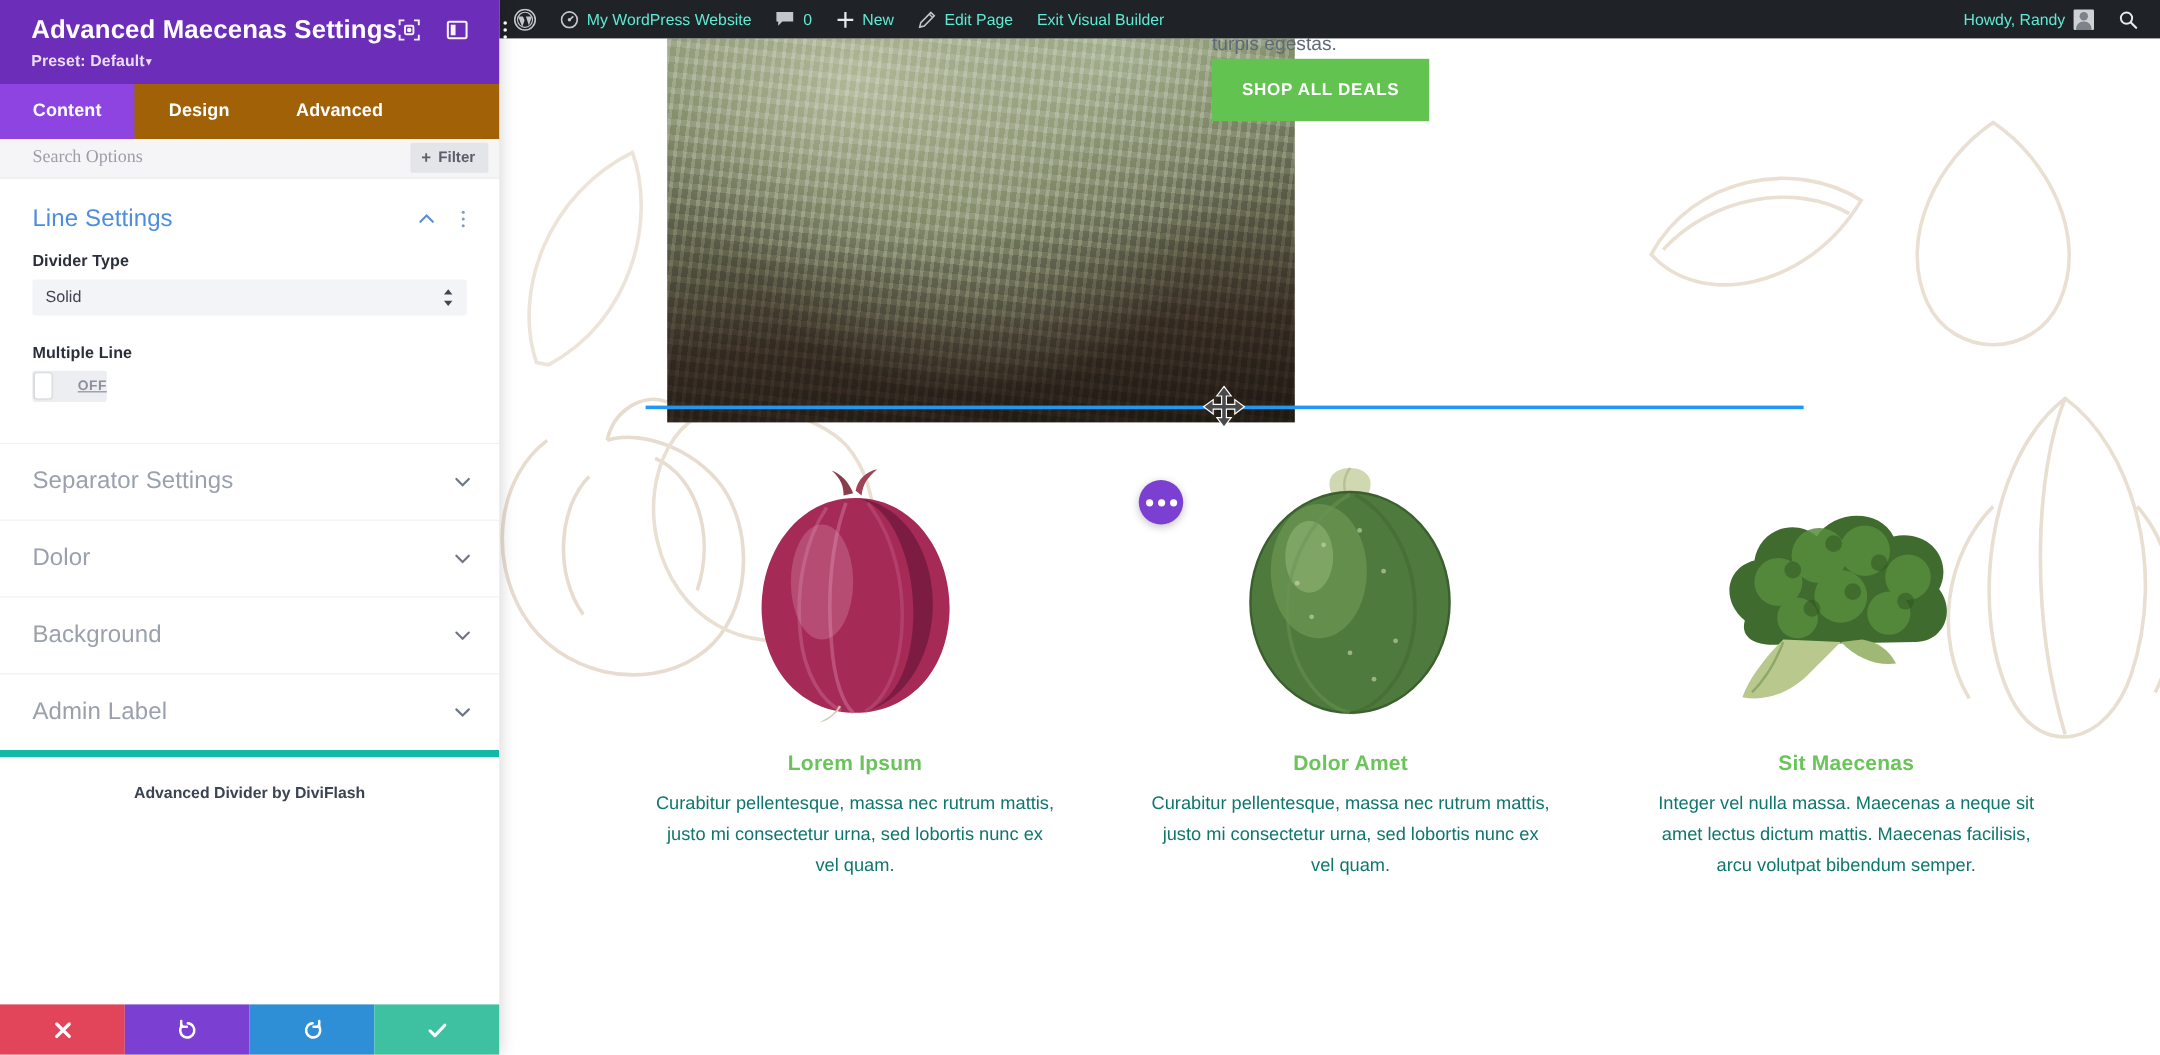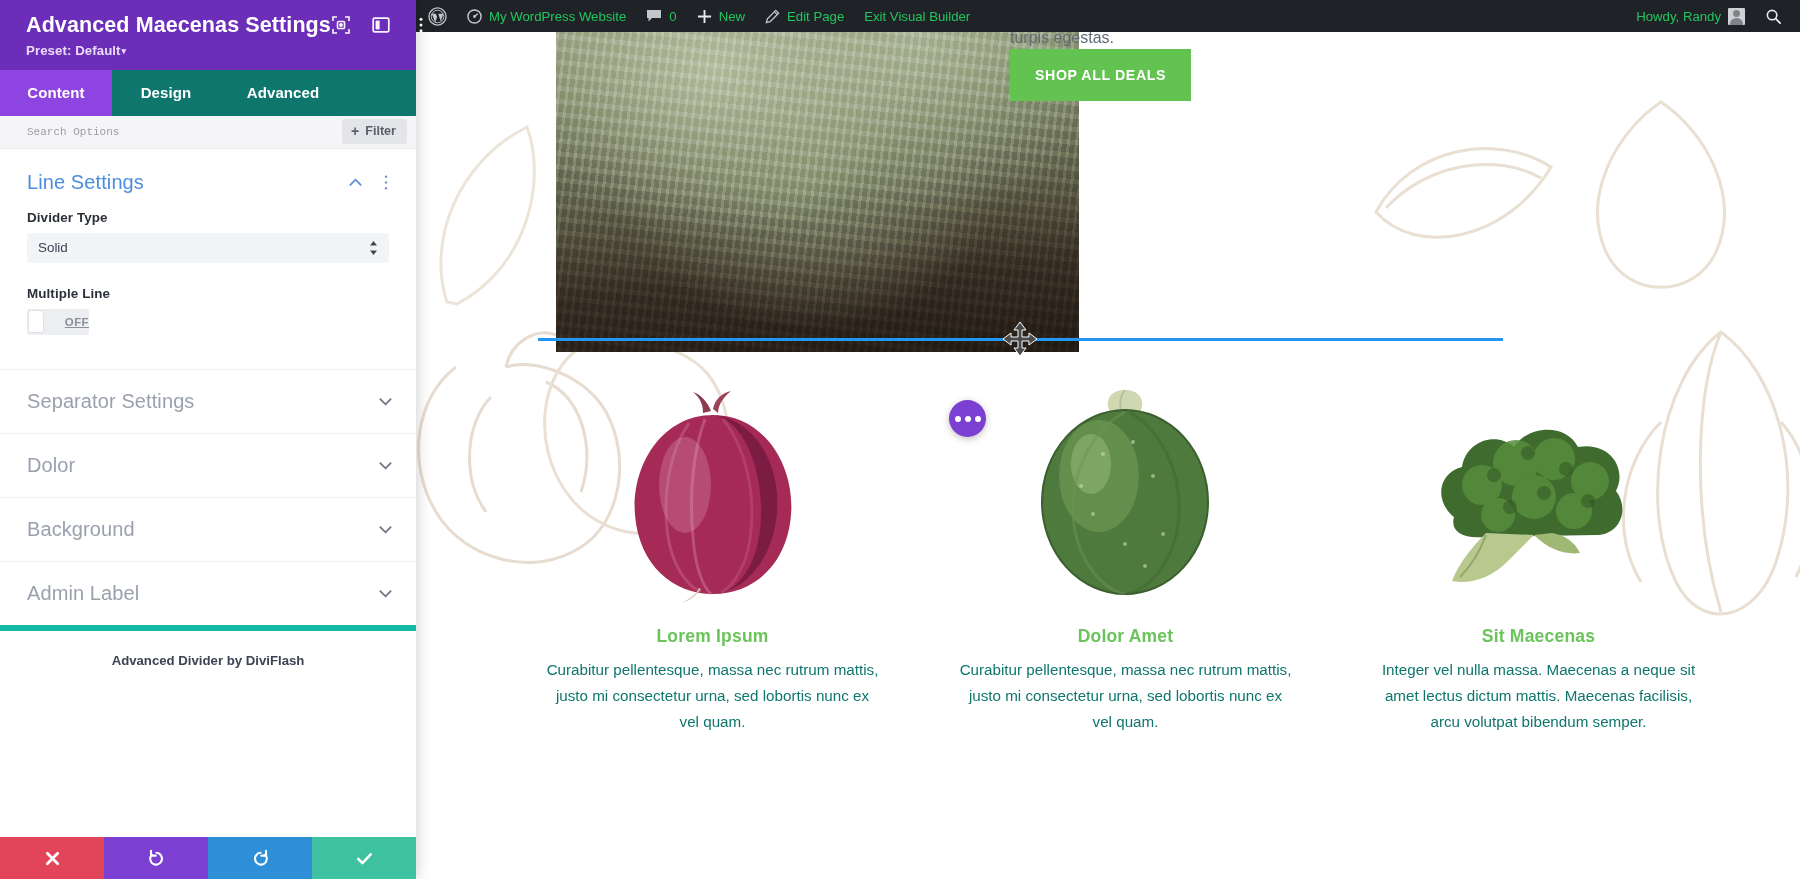--- a/index.html
+++ b/index.html
@@ -30,36 +30,36 @@
     line-height: 1.15; flex: 1; white-space: nowrap;
   }
   .panel-header-icons { display: flex; align-items: center; gap: 20px; padding-right: 4px; }
   .hicon { width: 20px; height: 20px; display: block; opacity: .96; cursor: pointer; }
   .panel-preset {
     font-size: 13.2px; font-weight: 700; margin-top: 5px; color: #eadcf9;
     letter-spacing: .1px; cursor: pointer;
   }
   .caret-tiny { font-size: 9px; display: inline-block; transform: translateY(-1px); margin-left: 1px;}
 
-  .panel-tabs { display: flex; background: #0f766e; }
+  .panel-tabs { display: flex; background: #a16207; }
   .panel-tab {
     padding: 14px 0 15px 0; color: #ffffff; font-size: 15px; font-weight: 700;
     text-align: center; cursor: pointer; letter-spacing: .1px;
   }
   .panel-tab:nth-child(1){ width: 112px; background: #8d44e0; }
   .panel-tab:nth-child(2){ width: 108px; }
   .panel-tab:nth-child(3){ width: 126px; }
 
   .panel-search {
     display: flex; align-items: center; background: #f5f5f7;
     border-bottom: 1px solid #eaeaee; height: 33px; padding: 0 9px 0 27px;
   }
   .panel-search-input {
     flex: 1; border: none; background: transparent; outline: none;
-    font-family: Liberation Mono, monospace; font-size: 11px; color: #8b8b97;
+    font-family: Liberation Serif, serif; font-size: 15px; color: #8b8b97;
   }
   .panel-search-input::placeholder { color: #9d9daa; }
   .filter-btn {
     background: #e4e5e9; color: #5d5d6b; font-size: 12.6px; font-weight: 700;
     border: none; border-radius: 2px; padding: 5px 11px 6px 9px; cursor: pointer;
     display: flex; align-items: center; gap: 6px;
     font-family: "Liberation Sans", sans-serif;
   }
   .filter-plus { font-size: 14px; font-weight: 700; line-height: 1; }
 
@@ -126,21 +126,21 @@
 
   
   #wp-adminbar {
     position: absolute; left: 416px; top: 0; width: 1384px; height: 32px;
     background: #1f2327; color: #e8eaec;
     display: flex; align-items: center; font-size: 13.2px; z-index: 30;
   }
   .ab-group { display: flex; align-items: center; height: 32px; }
   .ab-item {
     display: flex; align-items: center; gap: 7px; height: 32px;
-    padding: 0 10px; cursor: pointer; color: #22c55e; white-space: nowrap;
+    padding: 0 10px; cursor: pointer; color: #5eead4; white-space: nowrap;
   }
   .ab-item:first-child { padding-left: 12px; }
   .ab-right { margin-left: auto; display: flex; align-items: flex-end; height: 32px; padding-right: 8px; }
   .ab-avatar {
     width: 17px; height: 17px; background: #cfd2d5; border-radius: 1px;
     display: inline-block; position: relative; overflow: hidden;
   }
   .ab-avatar::before {
     content: ""; position: absolute; left: 5px; top: 2px; width: 7px; height: 7px;
     border-radius: 50%; background: #7d8389;

